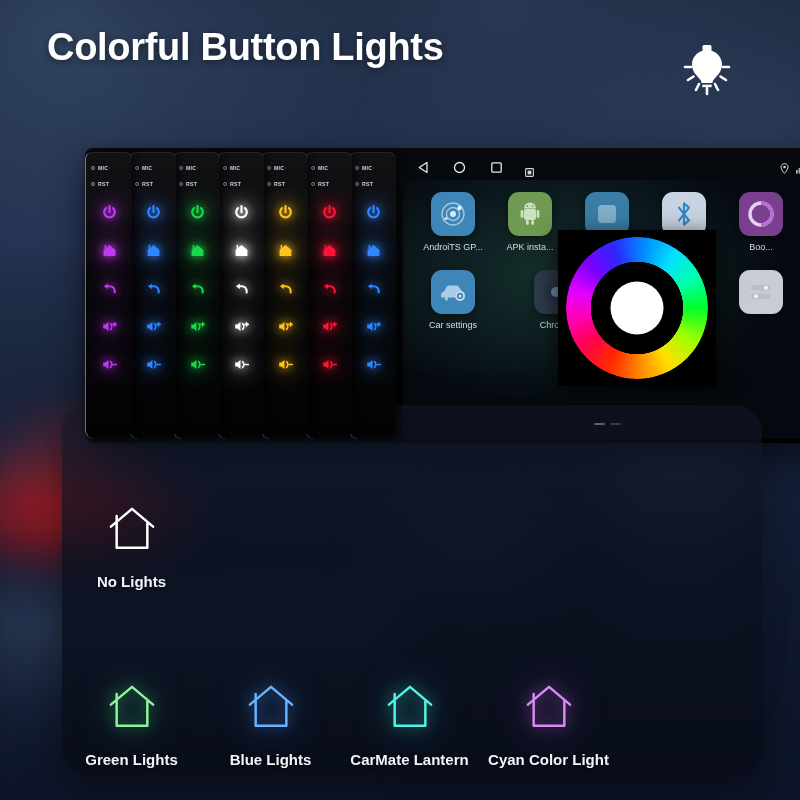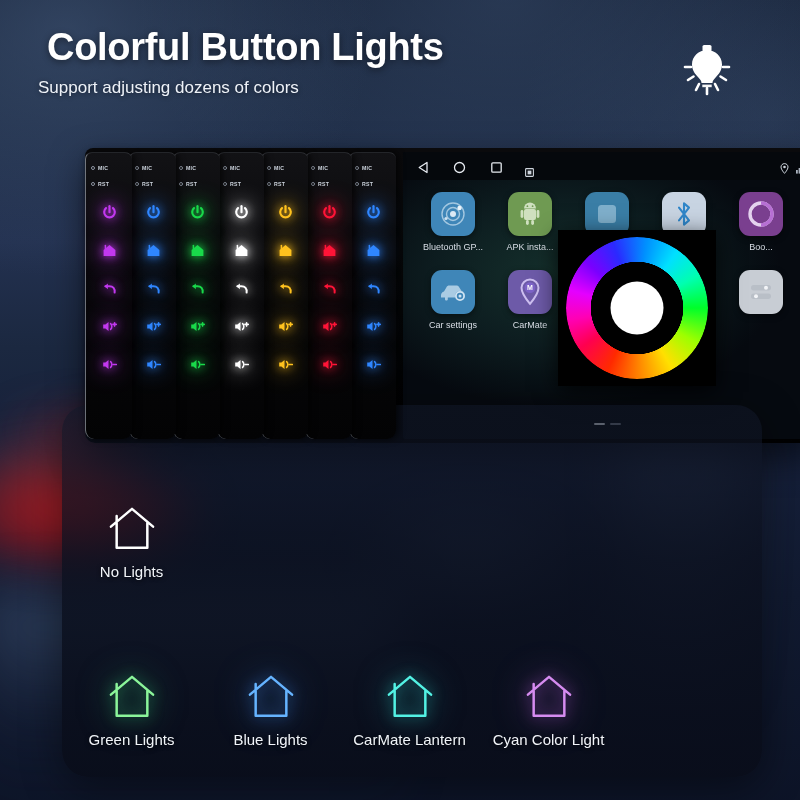--- a/index.html
+++ b/index.html
@@ -146,41 +146,41 @@
     background:linear-gradient(180deg, rgba(16,22,38,.58) 0%, rgba(11,16,30,.82) 42%, rgba(9,13,26,.93) 100%);
     border-radius:26px;
     box-shadow:0 10px 40px rgba(0,0,0,.45);
   }
   #grid { position:absolute; left:62px; top:490px; width:700px; }
   .g-row { display:flex; }
   .cell { width:139px; text-align:center; }
   .cell .house { height:62px; display:flex; align-items:flex-end; justify-content:center; }
   .cell .house svg { width:52px; height:46px; display:block; }
   .cell .cap {
-    margin-top:11px; font-size:15px; color:#f2f5f9;
+    margin-top:21px; font-size:15px; color:#f2f5f9;
     text-shadow:0 1px 4px rgba(0,0,0,.7);
     white-space:nowrap;
+    font-weight:bold;
   }
   .g-row.r2 { margin-top:78px; }
 </style>
 </head>
 <body>
 
 <div id="bg">
   <div class="bg-base"></div>
   <div class="bg-car2"></div>
   <div class="bg-car"></div>
   <div class="bg-road"></div>
   <div class="bg-pillar"></div>
   <div class="bg-haze"></div>
 </div>
 
 <div id="header">
   <div class="title">Colorful Button Lights</div>
-  <div class="subtitle">Support adjusting dozens of colors</div>
   <div class="bulb">
     <svg viewBox="0 0 62 62">
       <g fill="#ffffff">
         <rect x="26.5" y="7" width="9" height="6.5" rx="1.6"></rect>
         <path d="M31 12c-8.4 0-15 6.4-15 14.6 0 6.2 3.6 10 6.4 12.9 1.9 2 3.1 3.4 3.1 5.5h11c0-2.1 1.2-3.5 3.1-5.5C42.4 36.6 46 32.8 46 26.6 46 18.4 39.4 12 31 12z"></path>
         <path d="M26.3 46.6h9.4v2.6h-9.4z" opacity=".95"></path>
       </g>
       <g stroke="#ffffff" stroke-width="2.6" stroke-linecap="round">
         <line x1="9" y1="29" x2="15" y2="29"></line>
         <line x1="47" y1="29" x2="53" y2="29"></line>
@@ -538,21 +538,21 @@
           <div class="app">
             <div class="tile" style="background: rgb(63, 134, 184);">
               <svg width="30" height="30" viewBox="0 0 30 30">
                 <circle cx="15" cy="15" r="11" fill="none" stroke="#bcd7ea" stroke-width="1.4" opacity=".8"></circle>
                 <circle cx="15" cy="15" r="6.5" fill="none" stroke="#bcd7ea" stroke-width="1.4" opacity=".8"></circle>
                 <circle cx="15" cy="15" r="3" fill="#dbe9f5"></circle>
                 <circle cx="21.5" cy="9" r="2.2" fill="#eaf3fa"></circle>
                 <circle cx="8" cy="19.5" r="1.6" fill="#cfe3f2"></circle>
               </svg>
             </div>
-            <div class="nm">Bluetooth GP...</div>
+            <div class="nm">AndroiTS GP...</div>
           </div>
           <div class="app">
             <div class="tile" style="background: rgb(111, 154, 82);">
               <svg width="28" height="28" viewBox="0 0 28 28">
                 <rect x="8" y="9" width="12" height="11" rx="2" fill="#cfe0bf"></rect>
                 <path d="M8 8.4a6 6 0 0 1 12 0z" fill="#cfe0bf"></path>
                 <rect x="4.6" y="10" width="2.8" height="8" rx="1.4" fill="#cfe0bf"></rect>
                 <rect x="20.6" y="10" width="2.8" height="8" rx="1.4" fill="#cfe0bf"></rect>
                 <rect x="10" y="20" width="2.8" height="5" rx="1.4" fill="#cfe0bf"></rect>
                 <rect x="15.2" y="20" width="2.8" height="5" rx="1.4" fill="#cfe0bf"></rect>
@@ -592,30 +592,20 @@
           <div class="app">
             <div class="tile" style="background: rgb(63, 134, 184);">
               <svg width="30" height="26" viewBox="0 0 30 26">
                 <path d="M3 16.5c0-2 1.1-3.4 3-4l2.6-4.6c.5-1 1.4-1.5 2.5-1.5h7.4c1.1 0 2 .5 2.5 1.5L23.6 12c1.9.6 3 2 3 4v2.6h-3.6v1.6c0 .8-.6 1.4-1.4 1.4s-1.4-.6-1.4-1.4v-1.6H9.8v1.6c0 .8-.6 1.4-1.4 1.4S7 21 7 20.2v-1.6H3z" fill="#bcd7ea" opacity=".85"></path>
                 <circle cx="22" cy="17" r="5" fill="#3f86b8"></circle>
                 <circle cx="22" cy="17" r="4.1" fill="none" stroke="#cfe3f2" stroke-width="1.8"></circle>
                 <circle cx="22" cy="17" r="1.5" fill="#cfe3f2"></circle>
               </svg>
             </div>
             <div class="nm">Car settings</div>
-          </div>
-          <div class="app">
-            <div class="tile" style="background: rgb(109, 90, 168);">
-              <svg width="28" height="30" viewBox="0 0 28 30">
-                <path d="M14 2.5c-4.7 0-8.5 3.7-8.5 8.3 0 6 8.5 16 8.5 16s8.5-10 8.5-16c0-4.6-3.8-8.3-8.5-8.3z" fill="none" stroke="#cdbff0" stroke-width="2"></path>
-                <circle cx="14" cy="10.6" r="5.4" fill="#7d63c8"></circle>
-                <text x="14" y="13.4" font-size="7" font-family="Liberation Sans, sans-serif" font-weight="bold" fill="#fff" text-anchor="middle">M</text>
-              </svg>
-            </div>
-            <div class="nm">CarMate</div>
           </div>
           <div class="app">
             <div class="tile" style="background: rgb(46, 58, 76);">
               <svg width="28" height="28" viewBox="0 0 28 28">
                 <circle cx="14" cy="14" r="12" fill="#2b3646"></circle>
                 <circle cx="14" cy="14" r="5" fill="#6d8fb0"></circle>
               </svg>
             </div>
             <div class="nm">Chrome</div>
           </div>

